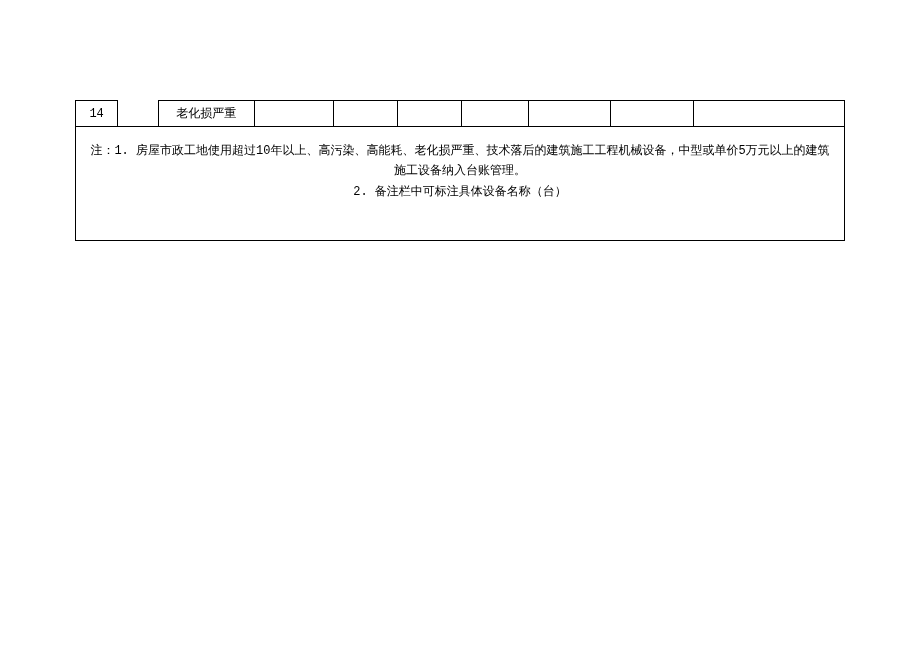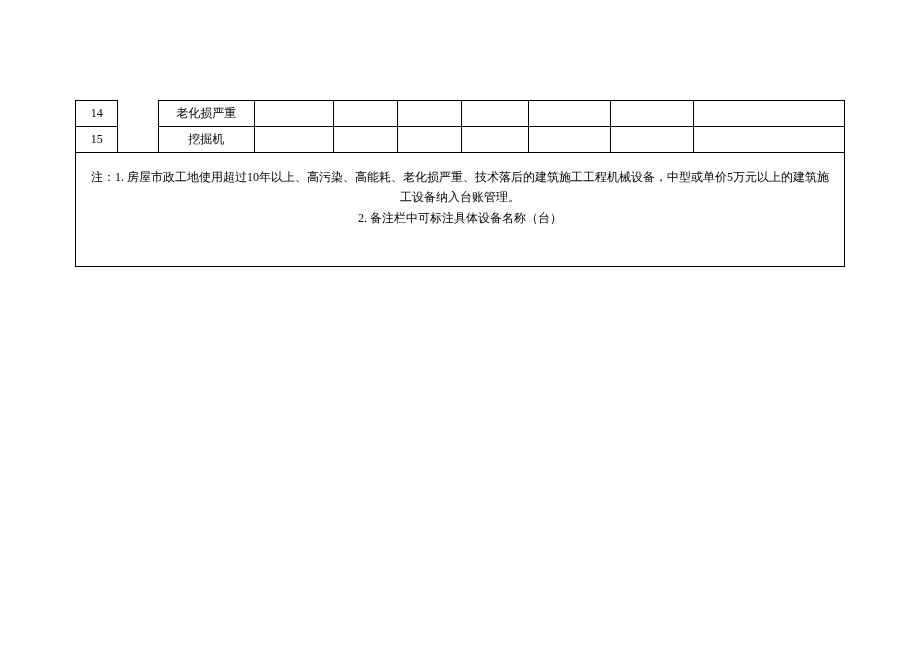--- a/index.html
+++ b/index.html
@@ -21,20 +21,21 @@
       width: 100%;
       table-layout: fixed;
     }
     td {
       border: 1px solid #000;
       padding: 4px 6px;
       font-size: 12px;
       text-align: center;
       vertical-align: middle;
       height: 26px;
+      font-family: Liberation Mono, monospace;
     }
     .col-idx { width: 42px; }
     .col-b { width: 40px; }
     .col-name { width: 96px; }
     .col-d { width: 78px; }
     .col-e { width: 64px; }
     .col-f { width: 64px; }
     .col-g { width: 66px; }
     .col-h { width: 82px; }
     .col-i { width: 82px; }
@@ -78,32 +79,20 @@
         <td>老化损严重</td>
         <td></td>
         <td></td>
         <td></td>
         <td></td>
         <td></td>
         <td></td>
         <td></td>
       </tr>
       <tr>
-        <td>15</td>
-        <td class="no-top no-bottom"></td>
-        <td>挖掘机</td>
-        <td></td>
-        <td></td>
-        <td></td>
-        <td></td>
-        <td></td>
-        <td></td>
-        <td></td>
-      </tr>
-      <tr>
         <td colspan="10" class="note-cell">
           <div>
             <span>注：</span><span>1.</span> <span>房屋市政工地使用超过10年以上、高污染、高能耗、老化损严重、技术落后的建筑施工工程机械设备，中型或单价5万元以上的建筑施工设备纳入台账管理。</span>
           </div>
           <div class="note-indent">
             <span>2.</span> <span>备注栏中可标注具体设备名称（台）</span>
           </div>
         </td>
       </tr>
     </tbody>

